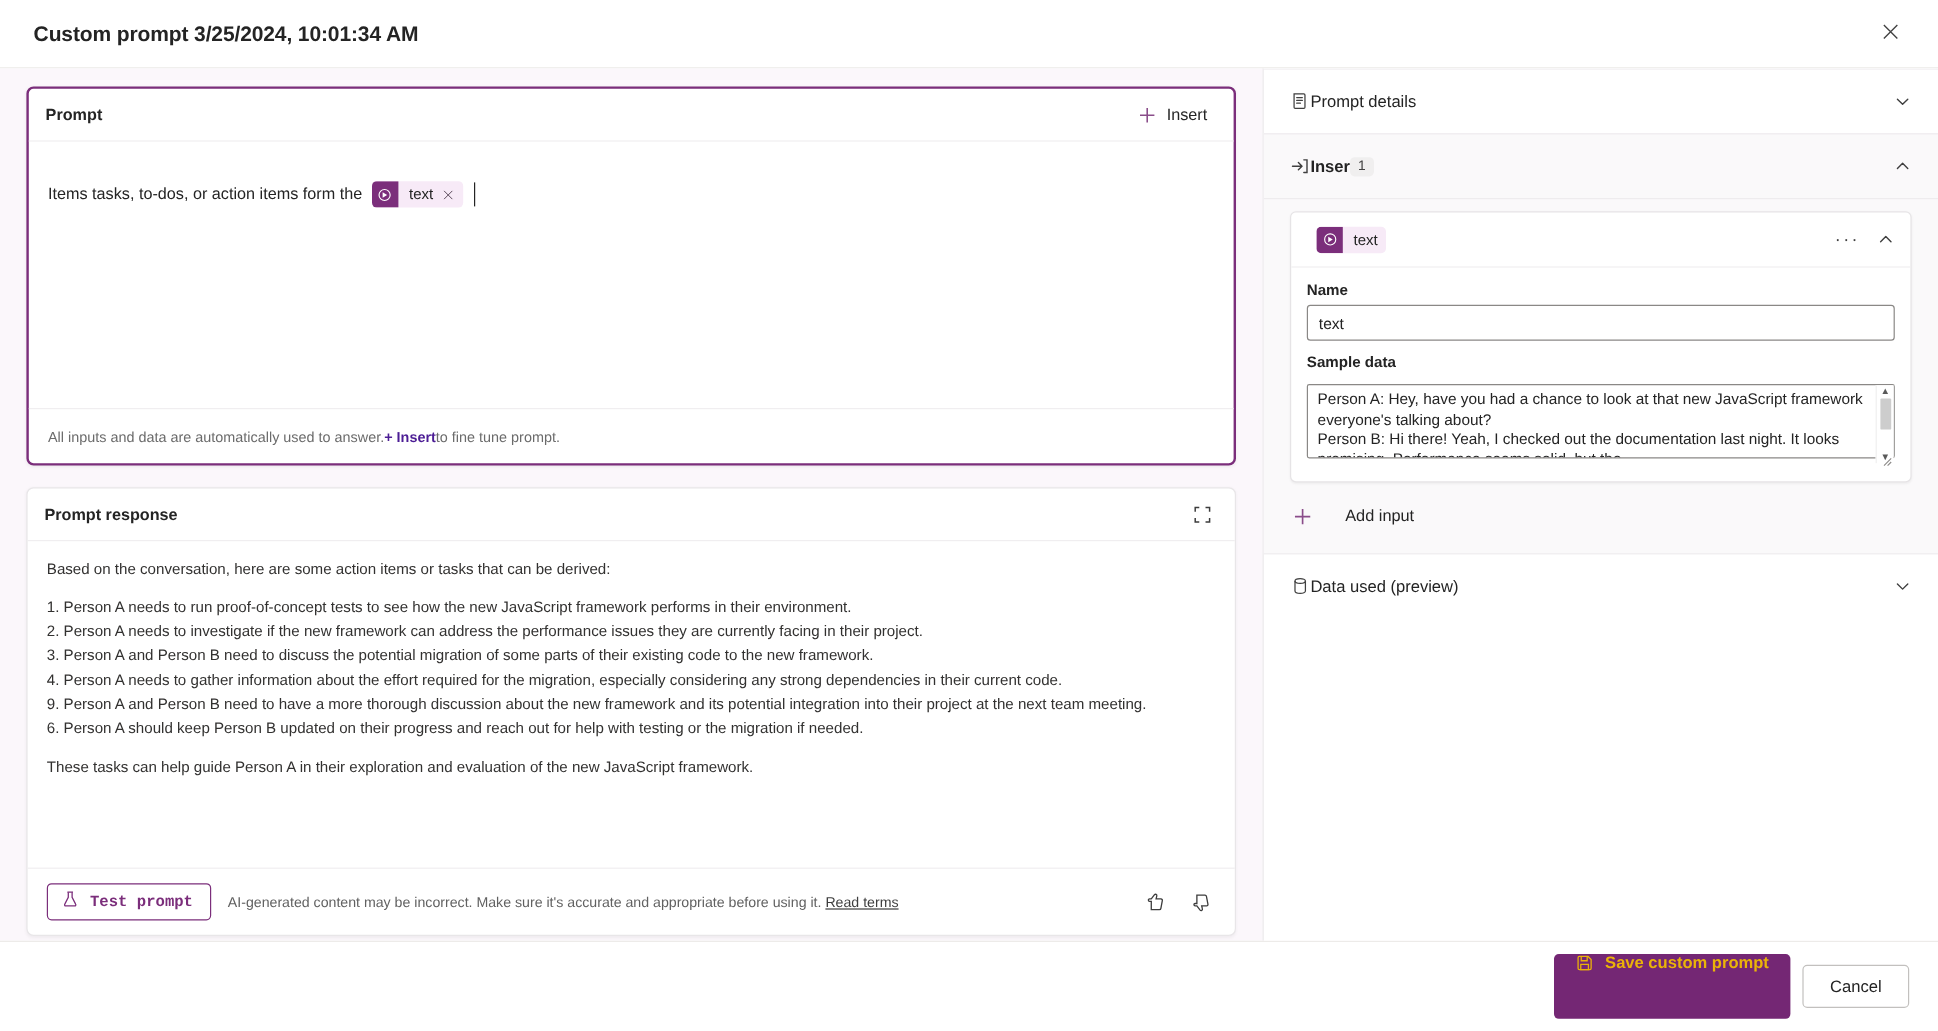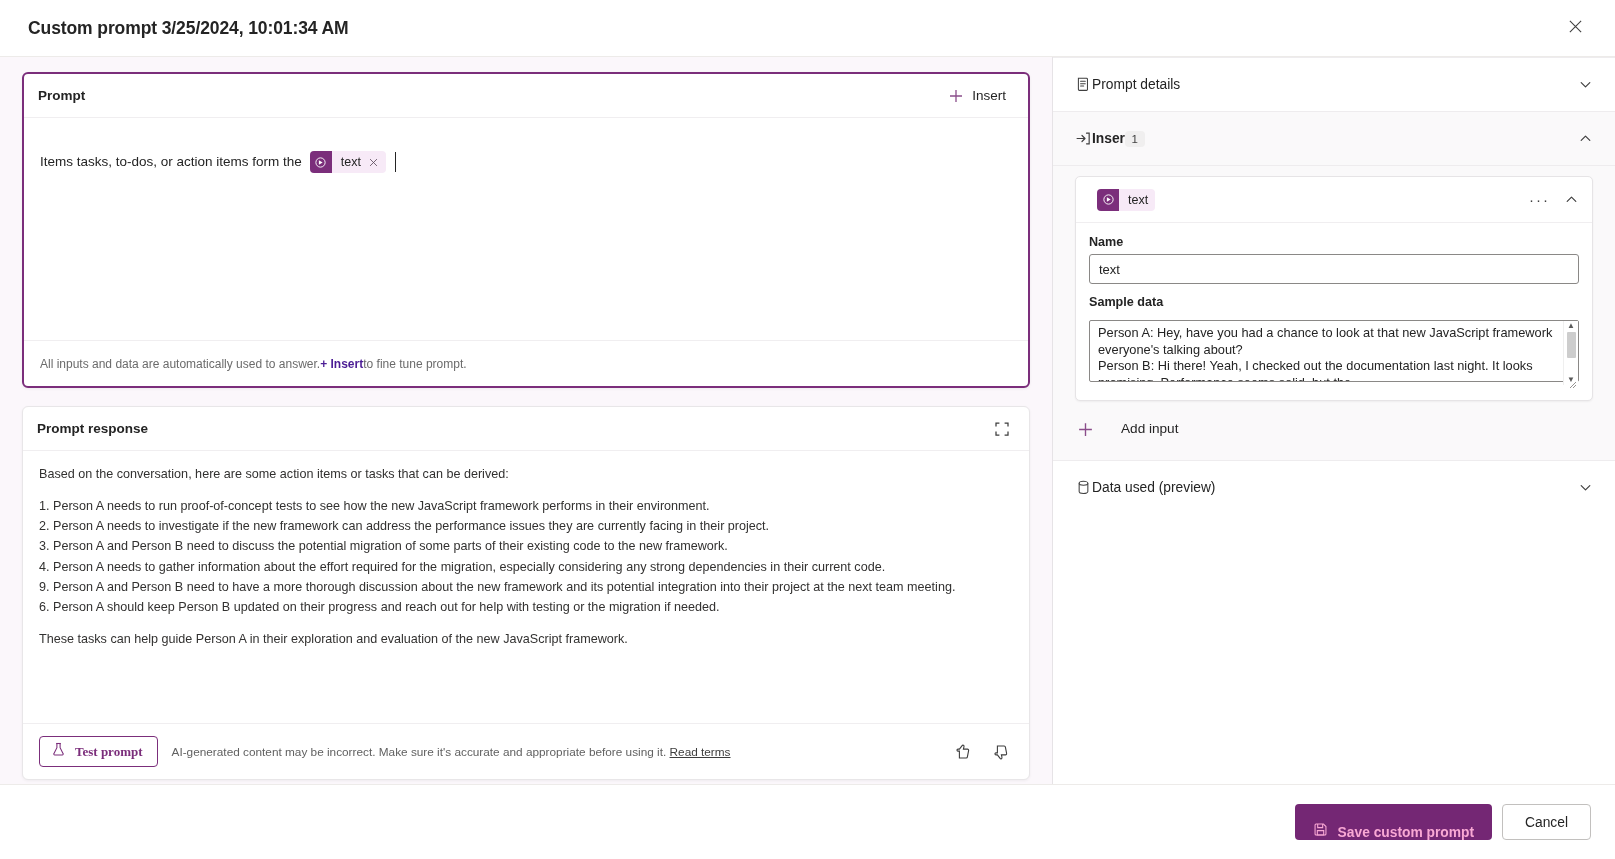--- a/index.html
+++ b/index.html
@@ -134,21 +134,21 @@
     display: flex; align-items: center; gap: 14px;
     padding: 0 16px;
     border-top: 1px solid #f0eef0;
   }
   .test-btn {
     display: flex; align-items: center; gap: 9px;
     height: 31px; padding: 0 14px 0 11px;
     border: 1px solid #7b2e7b; border-radius: 4px;
     background: #ffffff; color: #7b2e7b;
     font-size: 13px; font-weight: 700; cursor: pointer;
-    font-family: Liberation Serif, serif;
+    font-family: Liberation Mono, monospace;
   }
   .disclaimer { font-size: 11.8px; color: #616161; }
   .disclaimer a { color: #3d3d3d; text-decoration: underline; cursor: pointer; }
   .thumb { color: #3d3d3d; cursor: pointer; display: flex; padding: 4px; border-radius: 4px; }
   .expand-ic { color: #3d3d3d; cursor: pointer; display: flex; padding: 3px; border-radius: 3px; }
 
   
   .rp-header {
     height: 57px; flex: 0 0 57px;
     display: flex; align-items: center; gap: 10px;
@@ -242,23 +242,23 @@
   
   .dlg-footer {
     height: 75px; flex: 0 0 75px;
     display: flex; align-items: center; justify-content: flex-end;
     gap: 10px; padding: 0 24px;
     border-top: 1px solid #edebe9;
     background: #ffffff;
     position: relative;
   }
   .save-btn {
-    display: flex; align-items: flex-end; gap: 10px;
-    height: 36px; padding: 0 18px;
-    background: #742774; color: #f9a8d4;
+    display: flex; align-items: flex-start; gap: 10px;
+    height: 54px; padding: 0 18px;
+    background: #742774; color: #eab308;
     border: none; border-radius: 4px;
     font-size: 13.8px; font-weight: 700; cursor: pointer;
     font-family: "Liberation Sans", sans-serif;
   }
   .cancel-btn {
     height: 36px; padding: 0 22px;
     background: #ffffff; color: #242424;
     border: 1px solid #c2c0be; border-radius: 4px;
     font-size: 13.8px; cursor: pointer;
     font-family: "Liberation Sans", sans-serif;

